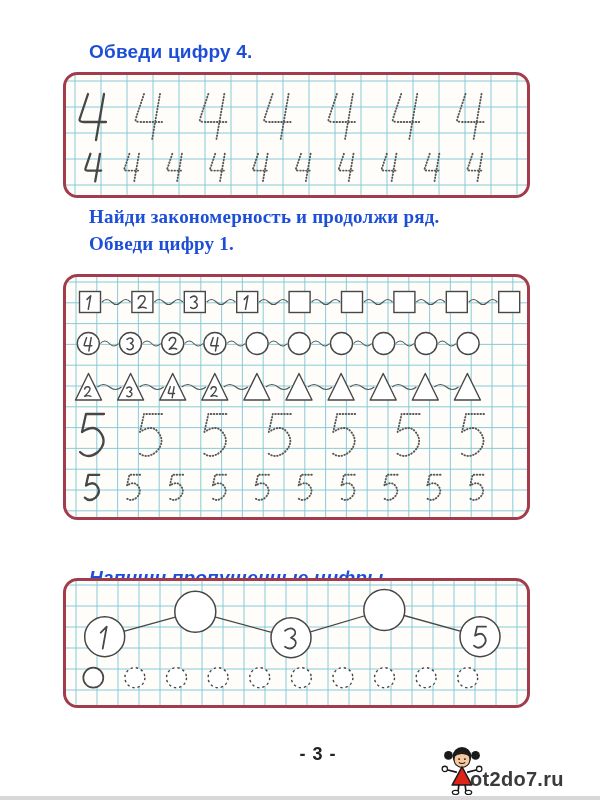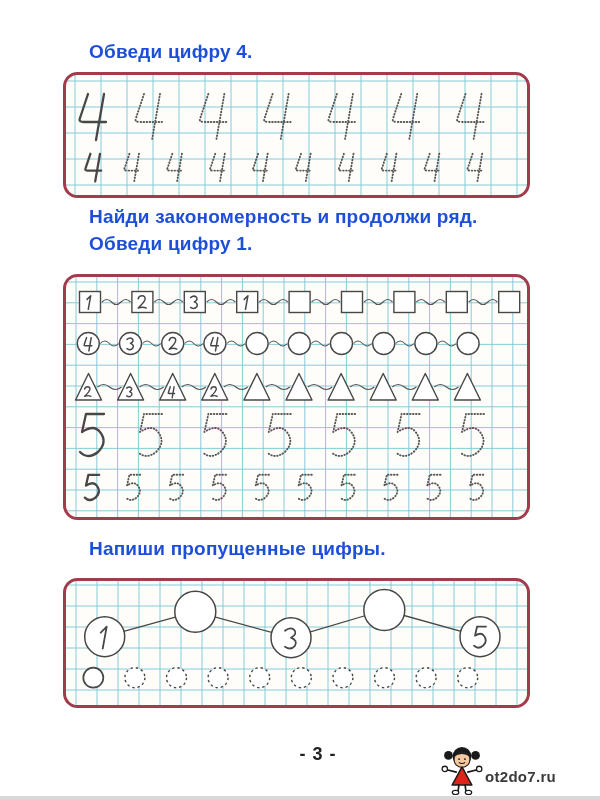--- a/index.html
+++ b/index.html
@@ -5,35 +5,35 @@
   html,body{margin:0;padding:0;}
   body{
     width:600px;height:800px;position:relative;background:#ffffff;
     font-family:"Liberation Sans", sans-serif;overflow:hidden;
   }
   .heading{
     position:absolute;left:68px;color:#1d4ed8;font-size:19px;font-weight:700;
     letter-spacing:.2px;line-height:27px;white-space:nowrap;margin-left:21px;
   }
   #h1{top:38px;}
-  #h2{top:203px;}
-  #h3{top:535px;}
+  #h2{top:203px;font-family:Liberation Serif, serif;}
+  #h3{top:564px;font-style:italic;}
   .panel{position:absolute;left:63px;}
   #panel1{top:72px;}
   #panel2{top:274px;}
   #panel3{top:578px;}
   #page-number{
     position:absolute;top:744px;left:0;width:636px;text-align:center;
     color:#222;font-size:18px;font-weight:600;letter-spacing:1px;
   }
   #logo{position:absolute;left:441px;top:745px;width:150px;height:50px;}
   #logo-girl{position:absolute;left:0;top:0;}
   #logo-text{
-    position:absolute;left:44px;top:23px;color:#3a3a3a;
-    font-size:15px;font-weight:700;letter-spacing:.3px;
+    position:absolute;left:29px;top:23px;color:#3a3a3a;
+    font-size:20px;font-weight:700;letter-spacing:.3px;
   }
   #bottom-line{position:absolute;left:0;top:796px;width:600px;height:4px;background:#d8d8d8;}
 </style>
 </head>
 <body>
 
 <div id="h1" class="heading">Обведи цифру 4.</div>
 
 <svg id="panel1" class="panel" width="467" height="126" viewBox="0 0 467 126">
     <clipPath id="clip1">

